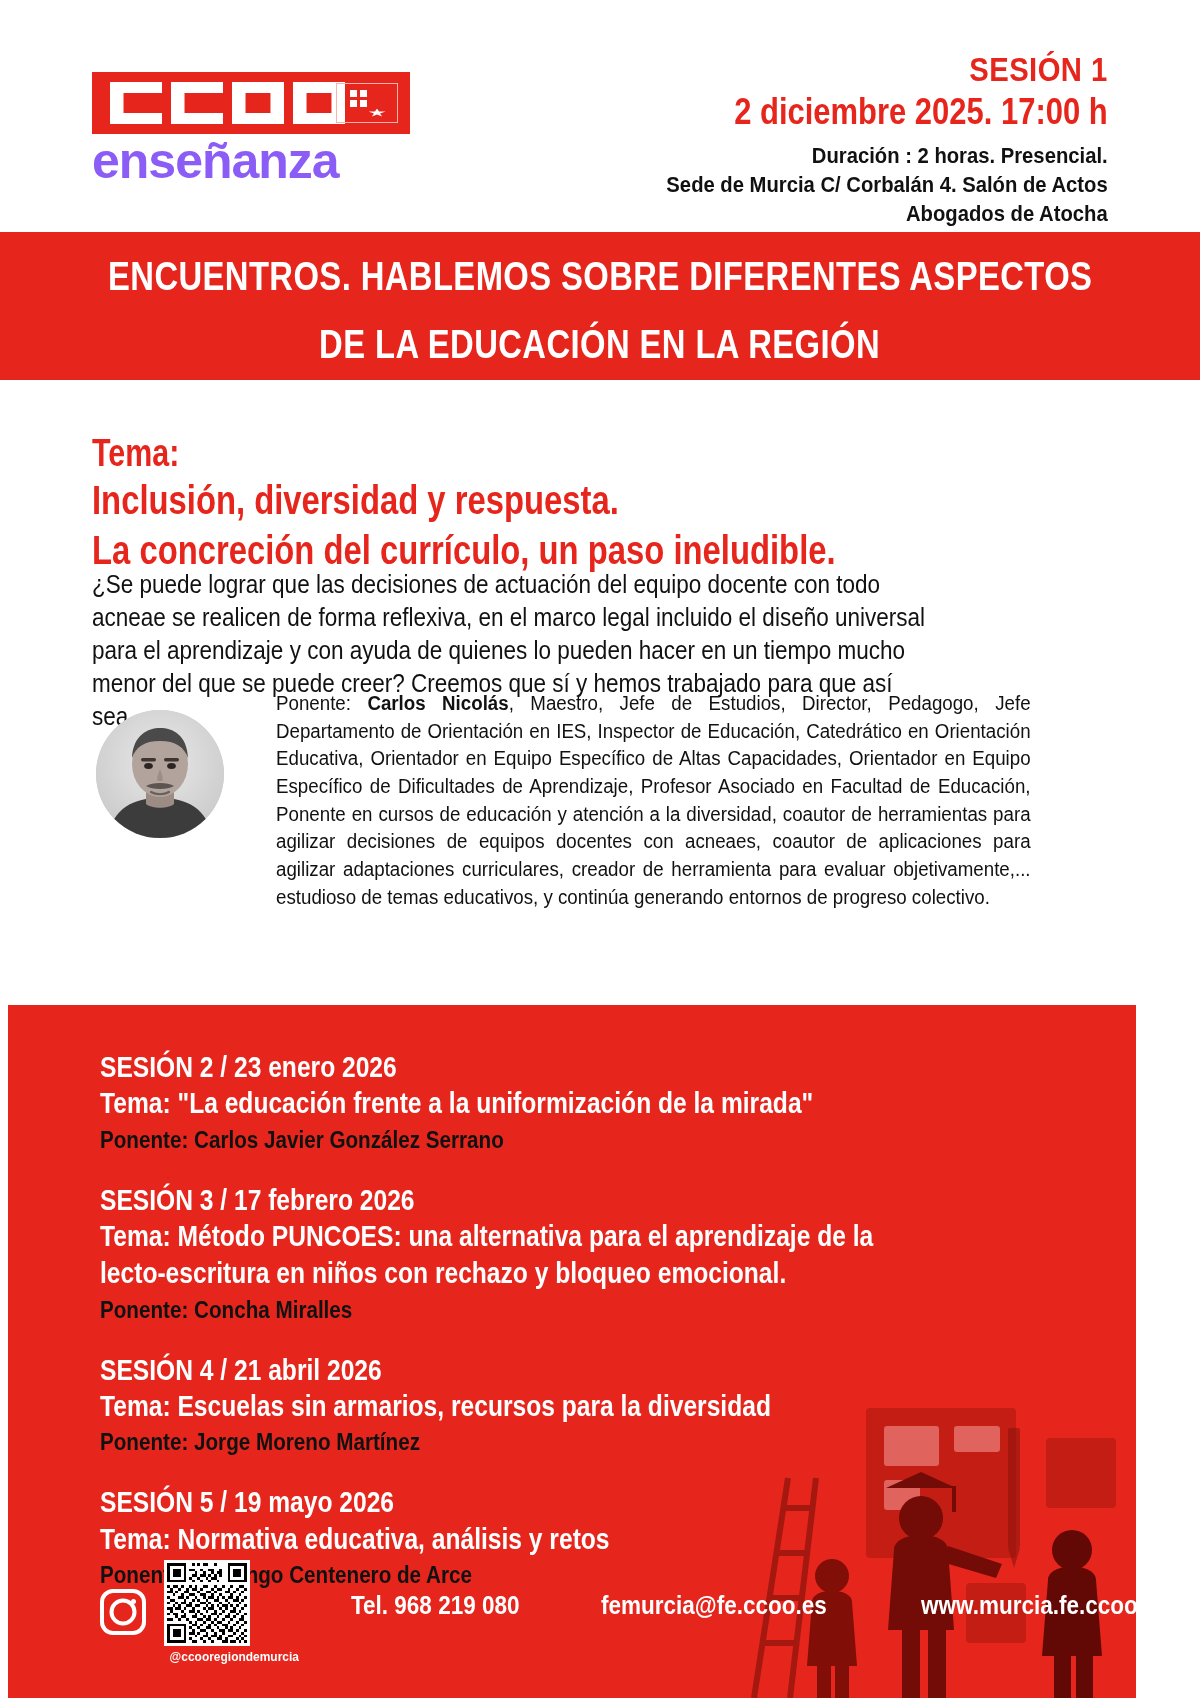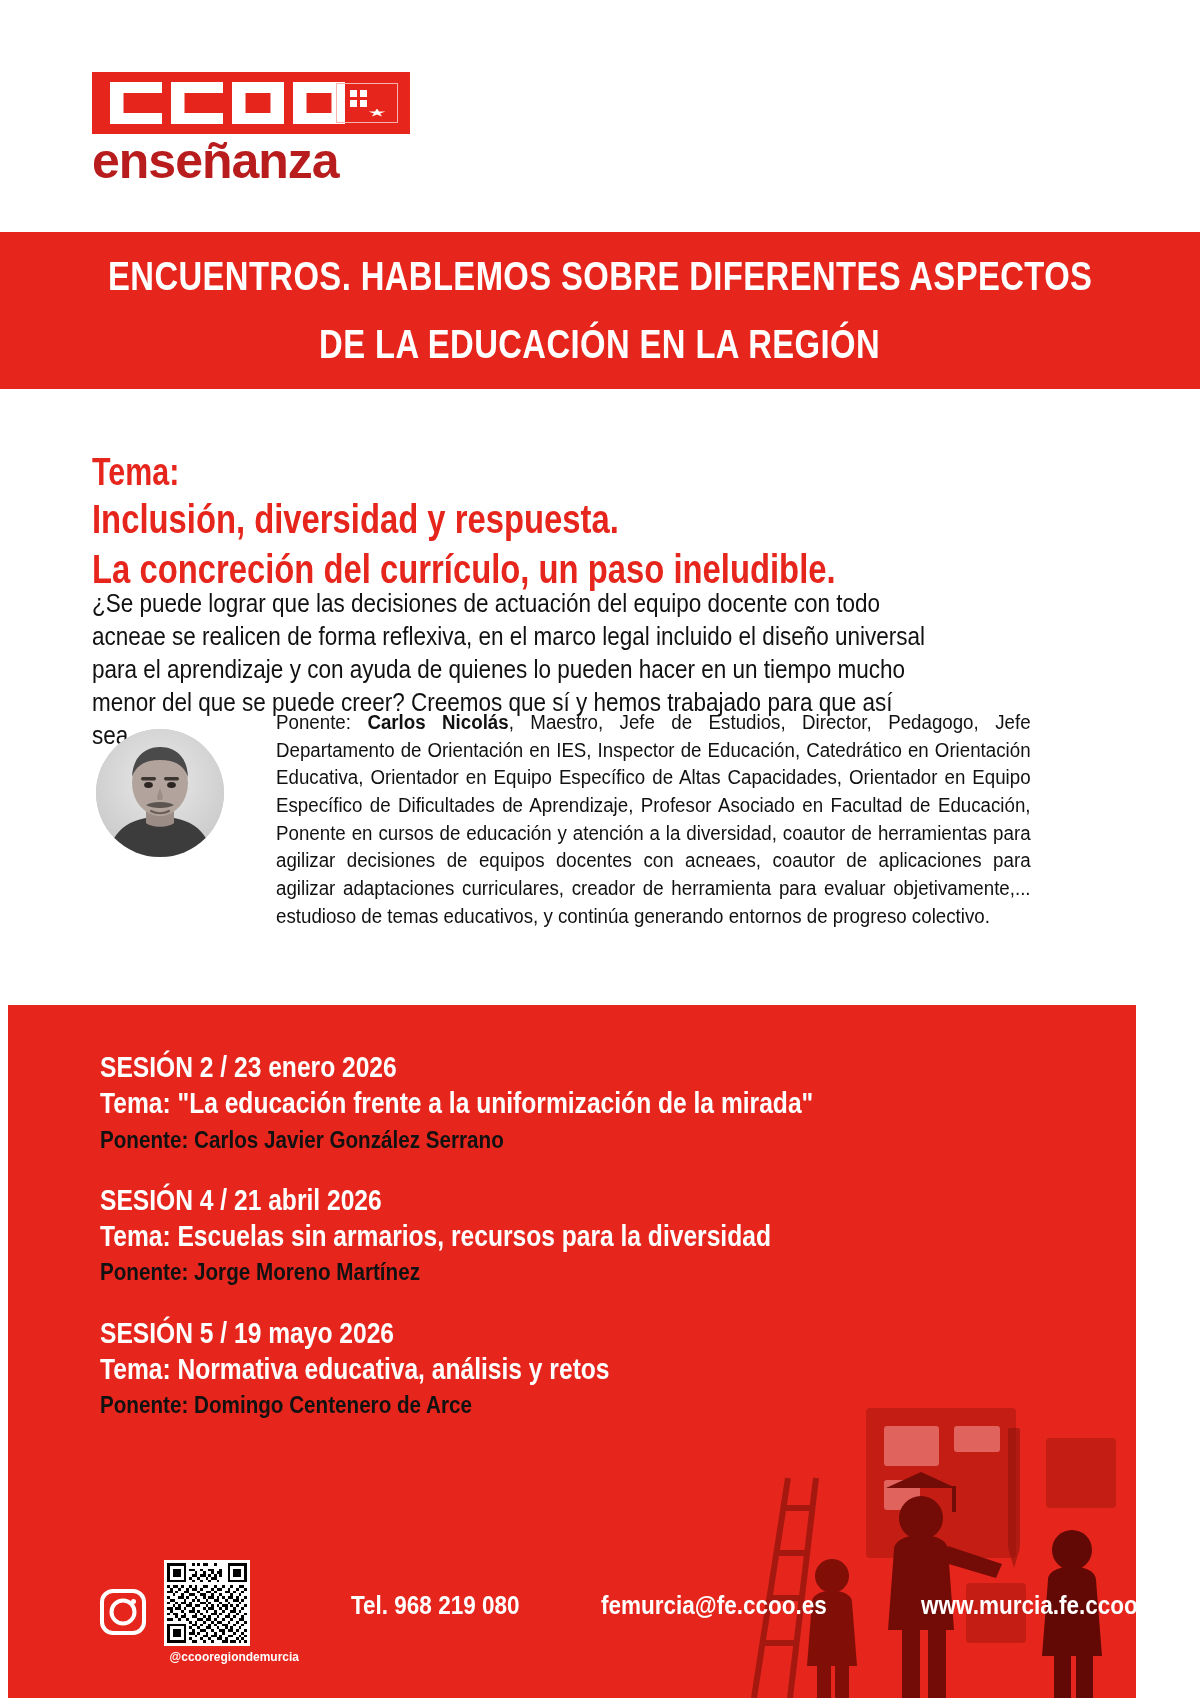--- a/index.html
+++ b/index.html
@@ -54,21 +54,21 @@
     margin-bottom:2px; margin-right:18px;
   }
   .emblem-bird {
     width:17px; height:8px; background:#fff;
     clip-path: polygon(0 38%, 38% 38%, 50% 0, 62% 38%, 100% 38%, 68% 62%, 80% 100%, 50% 76%, 20% 100%, 32% 62%);
     margin-left:20px;
   }
   .logo-word {
     font-family:"Liberation Sans", sans-serif;
     font-weight:bold; font-size:50px; letter-spacing:-1px;
-    color:#b91c1c; margin-top:2px; line-height:1;
+    color:#8b5cf6; margin-top:2px; line-height:1;
   }
 
   .head-right {
     position:absolute; right:92px; top:52px; text-align:right;
   }
   .sesion-1 {
     font-family:"Liberation Sans Narrow","Liberation Sans",sans-serif;
     font-weight:bold; font-size:34px; color:#E6261C;
     letter-spacing:0.5px; transform:scaleX(0.86); transform-origin:right center;
     line-height:1.05;
@@ -95,21 +95,21 @@
   }
   .banner-line {
     color:#fff; font-family:"Liberation Sans Narrow","Liberation Sans",sans-serif;
     font-weight:bold; font-size:41px; letter-spacing:0.5px;
     transform:scaleX(0.80); transform-origin:center;
     white-space:nowrap; line-height:1.15;
   }
 
   
   .main {
-    position:absolute; left:0; top:399px; width:1200px; height:476px;
+    position:absolute; left:0; top:380px; width:1200px; height:476px;
     background:#fff;
   }
   .tema-block { position:absolute; left:92px; top:52px; width:1000px; }
   .tema-label {
     color:#E6261C; font-family:"Liberation Sans Narrow","Liberation Sans",sans-serif;
     font-weight:bold; font-size:38px; line-height:1.12;
     transform:scaleX(0.80); transform-origin:left center;
   }
   .tema-line {
     color:#E6261C; font-family:"Liberation Sans Narrow","Liberation Sans",sans-serif;
@@ -227,20 +227,27 @@
         <span class="ltr o"></span>
       </div>
       <div class="logo-emblem">
         <span class="emblem-grid"></span>
         <span class="emblem-bird"></span>
       </div>
     </div>
     <div class="logo-word">enseñanza</div>
   </div>
 
+  <div class="head-right">
+    <div class="sesion-1">SESIÓN 1</div>
+    <div class="fecha-1">2 diciembre 2025. 17:00 h</div>
+    <div class="head-sub">Duración : 2 horas. Presencial.</div>
+    <div class="head-sub" style="margin-top:0">Sede de Murcia C/ Corbalán 4. Salón de Actos</div>
+    <div class="head-sub" style="margin-top:0">Abogados de Atocha</div>
+  </div>
 </div>
 
 <div class="banner">
   <div class="banner-line">ENCUENTROS. HABLEMOS SOBRE DIFERENTES ASPECTOS</div>
   <div class="banner-line">DE LA EDUCACIÓN EN LA REGIÓN</div>
 </div>
 
 <div class="main">
 
   <div class="tema-block">
@@ -347,20 +354,26 @@
   </div>
 
   <div class="sessions-inner">
 
     <div class="sess">
       <div class="sess-head">SESIÓN 2 / 23 enero 2026</div>
       <div class="sess-tema">Tema: "La educación frente a la uniformización de la mirada"</div>
       <div class="sess-ponente">Ponente: Carlos Javier González Serrano</div>
     </div>
 
+    <div class="sess">
+      <div class="sess-head">SESIÓN 3 / 17 febrero 2026</div>
+      <div class="sess-tema">Tema: Método PUNCOES: una alternativa para el aprendizaje de la</div>
+      <div class="sess-tema">lecto-escritura en niños con rechazo y bloqueo emocional.</div>
+      <div class="sess-ponente">Ponente: Concha Miralles</div>
+    </div>
 
     <div class="sess">
       <div class="sess-head">SESIÓN 4 / 21 abril 2026</div>
       <div class="sess-tema">Tema: Escuelas sin armarios, recursos para la diversidad</div>
       <div class="sess-ponente">Ponente: Jorge Moreno Martínez</div>
     </div>
 
     <div class="sess">
       <div class="sess-head">SESIÓN 5 / 19 mayo 2026</div>
       <div class="sess-tema">Tema: Normativa educativa, análisis y retos</div>

